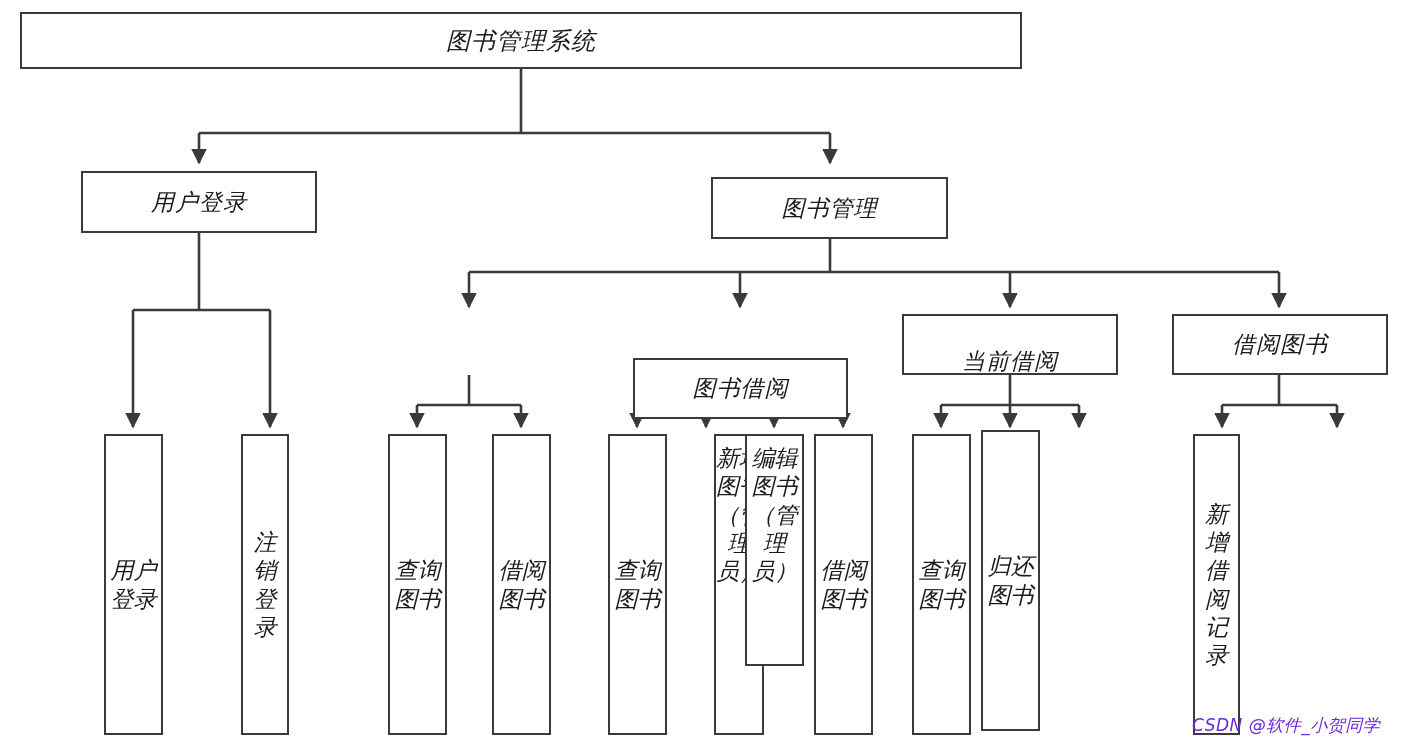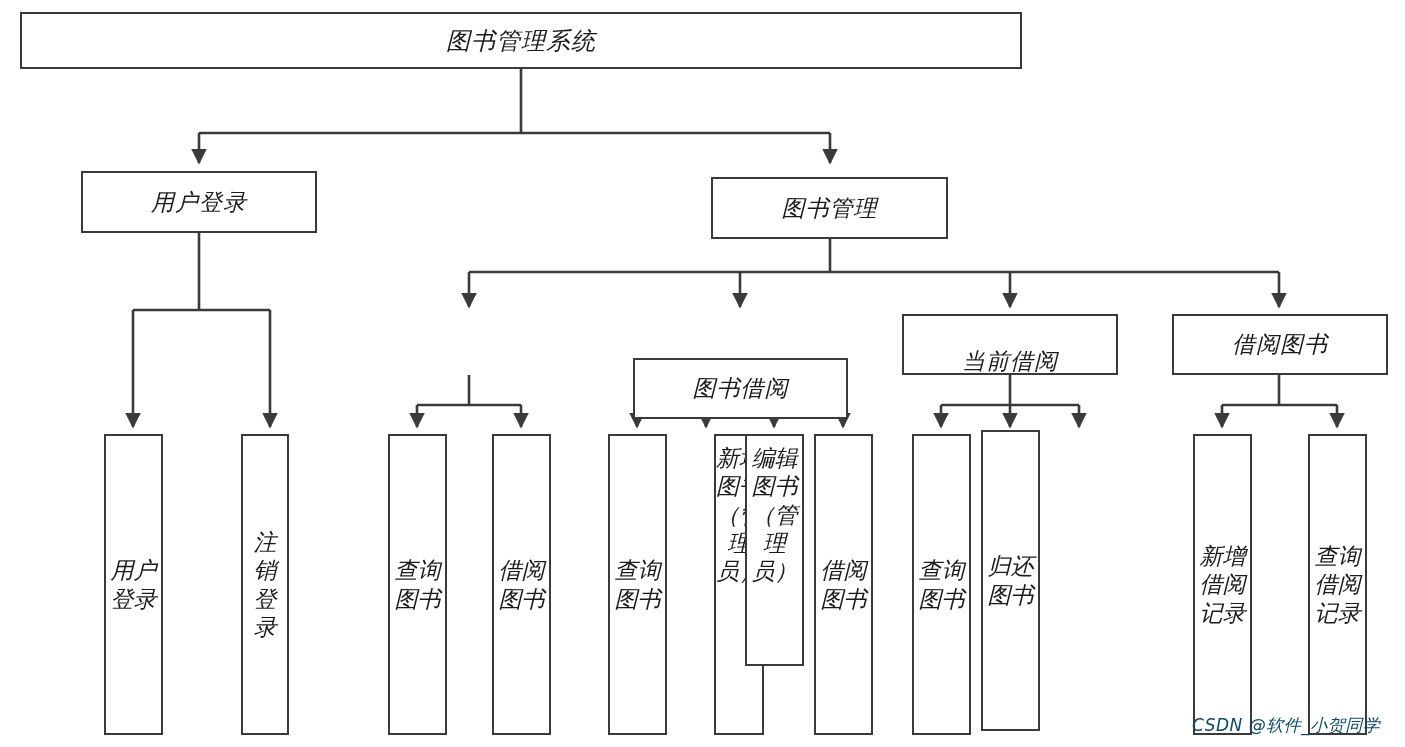--- a/index.html
+++ b/index.html
@@ -49,21 +49,21 @@
     white-space:normal;
     display:block;
   }
   
   .node.v.mid{padding-top:0;align-items:center;}
 
   .watermark{
     position:absolute;
     left:1192px;top:714px;
     font-size:17px;
-    color:#0c4a6e;
+    color:#6d28d9;
     letter-spacing:0.5px;
     white-space:nowrap;
     z-index:3;
     font-family:"DejaVu Sans","Liberation Sans",sans-serif;
   }
 </style>
 </head>
 <body>
 
 <div id="diagram">
@@ -166,22 +166,19 @@
     <span class="vtext">借阅图书</span>
   </div>
 
   <div class="node v mid" style="left:912px;top:434px;width:59px;height:301px;">
     <span class="vtext">查询图书</span>
   </div>
   <div class="node v mid" style="left:981px;top:430px;width:59px;height:301px;">
     <span class="vtext">归还图书</span>
   </div>
 
-  <div class="node v mid" style="left:1193px;top:434px;width:59px;height:301px;">
+  <div class="node v mid" style="left:1193px;top:434px;width:47px;height:301px;">
     <span class="vtext">新增借阅记录</span>
-  </div>
-  <div class="node v mid" style="left:1308px;top:434px;width:59px;height:301px;">
-    <span class="vtext">查询借阅记录</span>
   </div>
 
   <div class="watermark">CSDN @软件_小贺同学</div>
 
 </div>
 
 </body></html>

